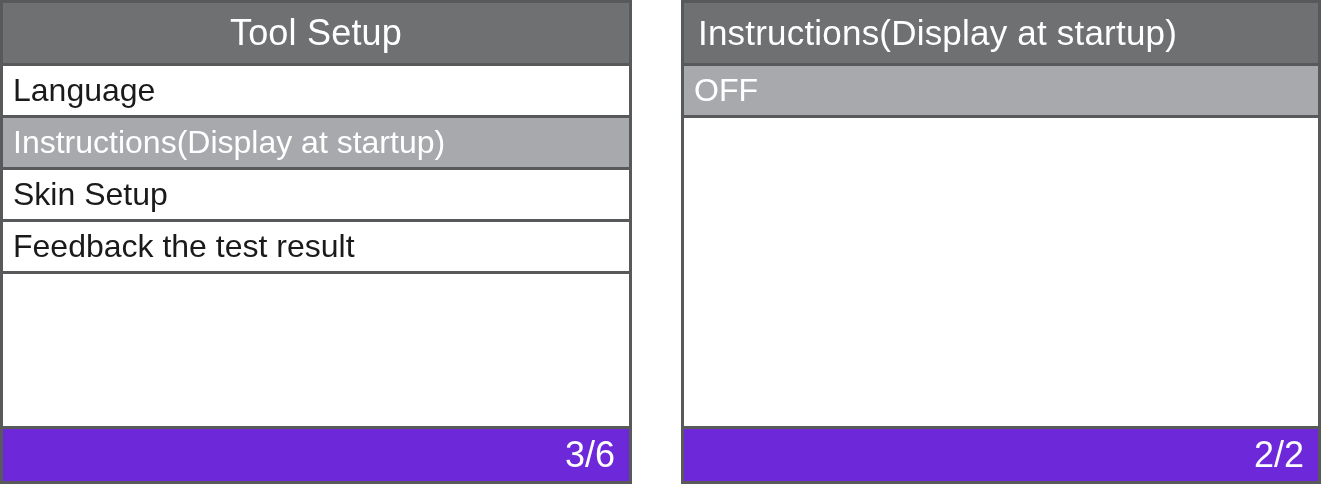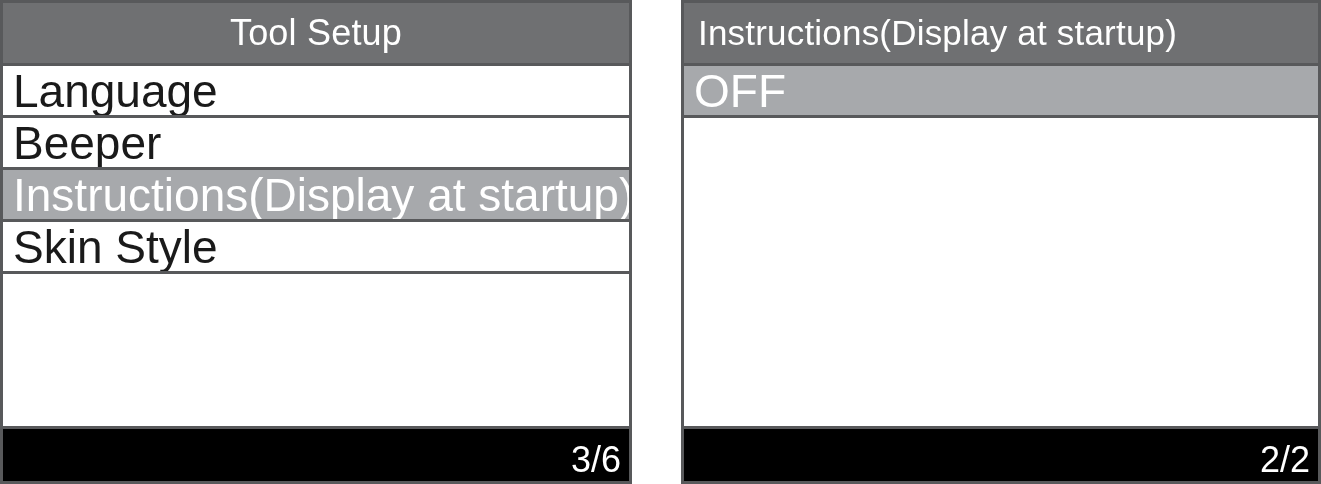--- a/index.html
+++ b/index.html
@@ -61,63 +61,63 @@
     overflow: hidden;
   }
   .row {
     flex: 0 0 52px;
     height: 52px;
     box-sizing: border-box;
     border-bottom: 3px solid #58595b;
     display: flex;
     align-items: center;
     padding-left: 10px;
-    font-size: 46px;
+    font-size: 32px;
     color: #1a1a1a;
     background: #ffffff;
     white-space: nowrap;
     overflow: hidden;
   }
   .row.selected {
     background: #a7a9ac;
     color: #ffffff;
   }
   .row.blank {
     border-bottom: none;
   }
   .filler {
     flex: 1 1 auto;
     background: #ffffff;
   }
 
   .status-bar {
     height: 52px;
     flex: 0 0 52px;
-    background: #000000;
+    background: #6d28d9;
     color: #ffffff;
     display: flex;
-    align-items: flex-end;
+    align-items: center;
     justify-content: flex-end;
-    padding-right: 8px;
+    padding-right: 14px;
     font-size: 36px;
     box-sizing: border-box;
   }
 </style>
 </head>
 <body>
 
 <div class="stage">
 
   <div class="screen left">
     <div class="title-bar">Tool Setup</div>
     <div class="list">
       <div class="row">Language</div>
-      <div class="row">Beeper</div>
       <div class="row selected">Instructions(Display at startup)</div>
-      <div class="row">Skin Style</div>
+      <div class="row">Skin Setup</div>
+      <div class="row">Feedback the test result</div>
       <div class="row blank"></div>
       <div class="filler"></div>
     </div>
     <div class="status-bar">
       <span>3/6</span>
     </div>
   </div>
 
   <div class="screen right">
     <div class="title-bar">Instructions(Display at startup)</div>

